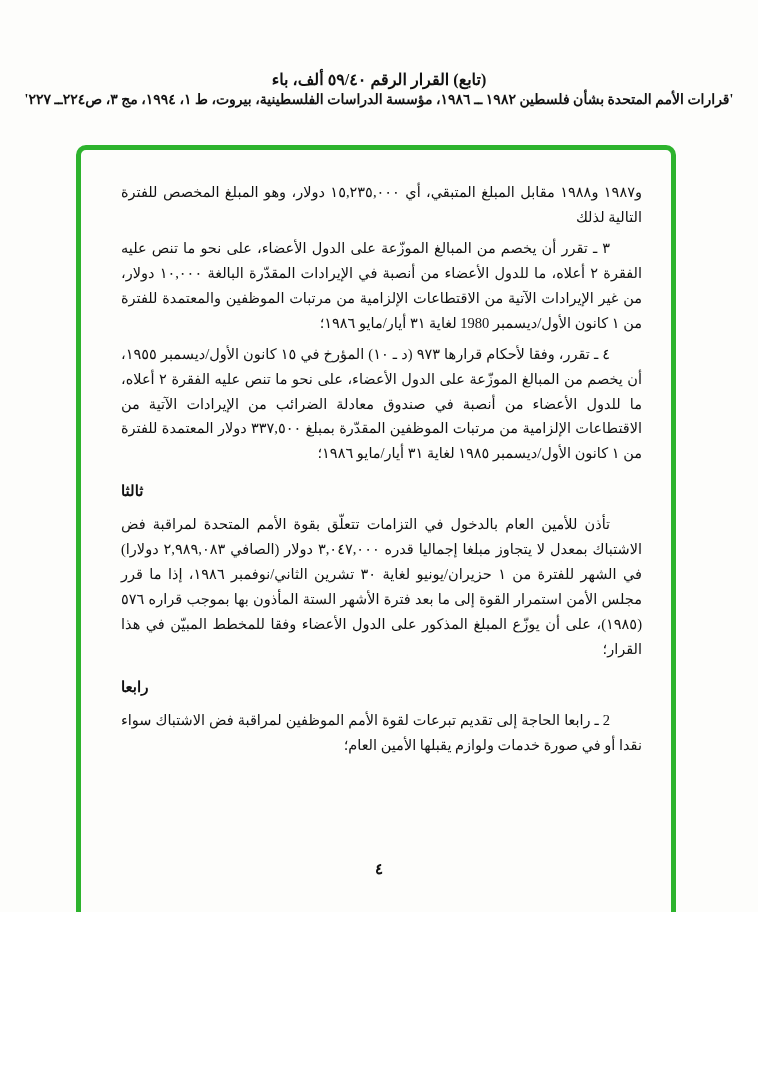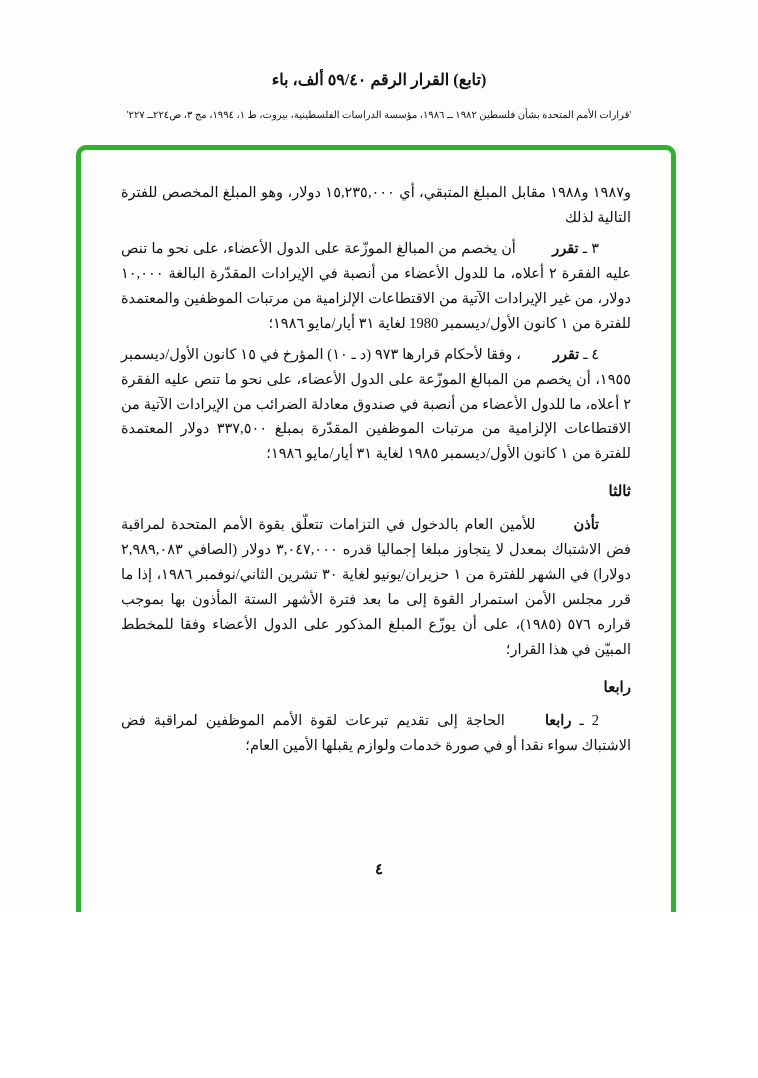--- a/index.html
+++ b/index.html
@@ -24,53 +24,52 @@
     left: 0;
     right: 0;
     text-align: center;
   }
   .header-title {
     font-size: 16px;
     font-weight: bold;
     letter-spacing: 0.2px;
   }
   .header-source {
-    font-size: 10px;
-    font-weight: normal;
-    margin-top: 20px;
+    font-size: 14px;
+    font-weight: bold;
+    margin-top: 2px;
     white-space: nowrap;
   }
   .green-frame {
     position: absolute;
     top: 145px;
     left: 76px;
     width: 600px;
     height: 822px;
     box-sizing: border-box;
     border: 5px solid var(--frame-green, #2db32d);
     border-radius: 10px;
-    padding: 30px 40px 20px 40px;
+    padding: 30px 29px 20px 40px;
     background: #fdfdfb;
   }
   .para {
     margin: 0 0 6px 0;
     font-size: 14.5px;
     line-height: 1.72;
     text-align: justify;
     text-align-last: right;
   }
   .para.indent {
     text-indent: 2.2em;
   }
   .lead {
-    font-weight: bold;
-    margin-left: 32px;
+    font-weight: normal;
   }
   .section-heading {
-    text-align: right;
+    text-align: left;
     font-weight: bold;
     font-size: 15px;
     margin: 16px 0 12px 0;
   }
   .page-number {
     position: absolute;
     bottom: 34px;
     left: 0;
     right: 0;
     text-align: center;

